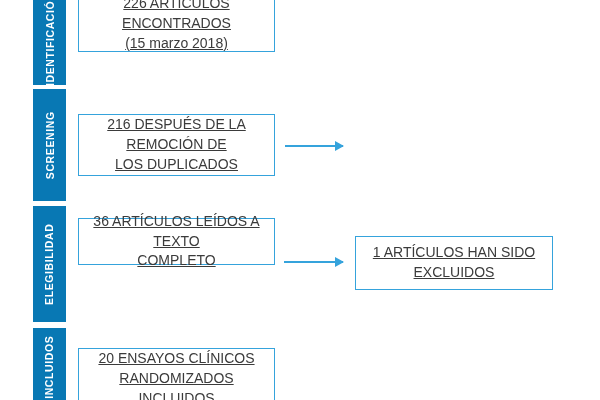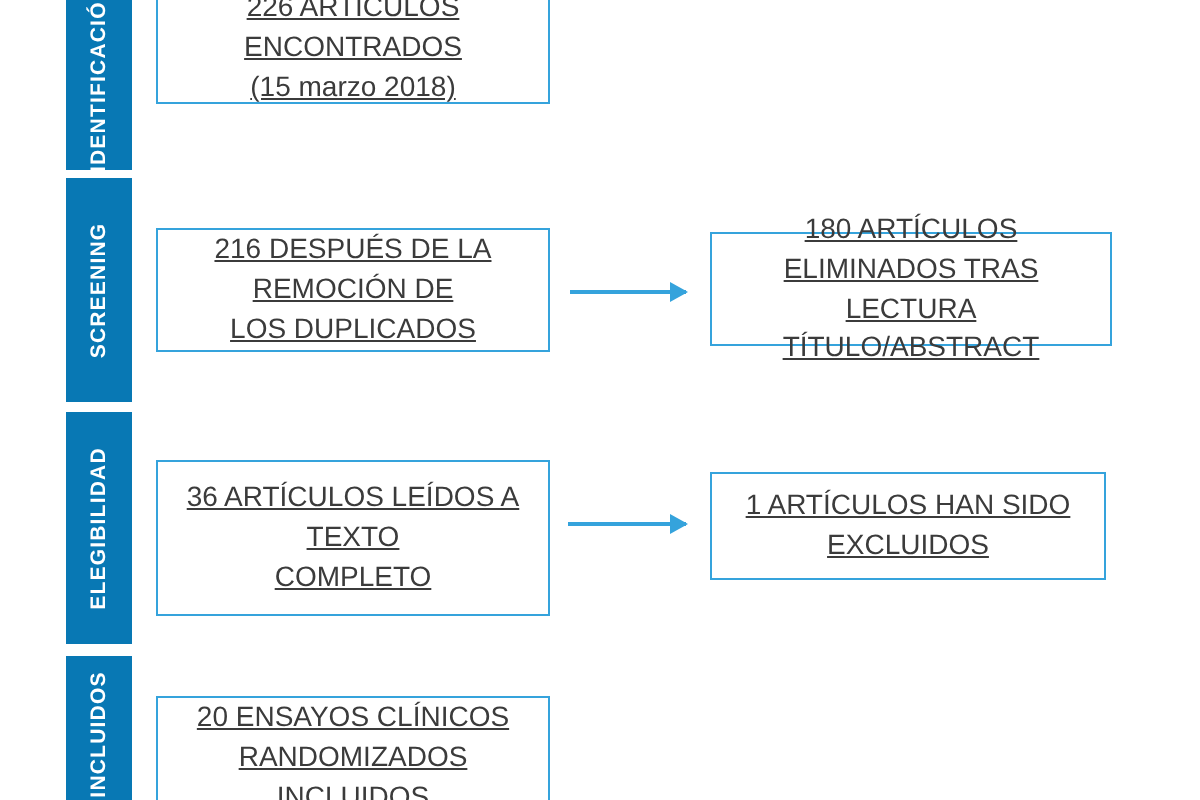--- a/index.html
+++ b/index.html
@@ -101,26 +101,22 @@
 (15 marzo 2018)</span>
   </div>
 
   <div class="flow-box" style="left:78px; top:114px; width:197px; height:62px;">
     <span class="box-text">216 DESPUÉS DE LA REMOCIÓN DE
 LOS DUPLICADOS</span>
   </div>
 
   <div class="arrow" style="left:285px; top:145px; width:58px;"></div>
 
-  <div class="flow-box" style="left:355px; top:116px; width:201px; height:57px;">
-    <span class="box-text">180 ARTÍCULOS ELIMINADOS TRAS
-LECTURA TÍTULO/ABSTRACT</span>
-  </div>
 
-  <div class="flow-box" style="left:78px; top:230px; width:197px; height:78px;">
+  <div class="flow-box" style="left:78px; top:218px; width:197px; height:47px;">
     <span class="box-text">36 ARTÍCULOS LEÍDOS A TEXTO
 COMPLETO</span>
   </div>
 
   <div class="arrow" style="left:284px; top:261px; width:59px;"></div>
 
   <div class="flow-box" style="left:355px; top:236px; width:198px; height:54px;">
     <span class="box-text">1 ARTÍCULOS HAN SIDO
 EXCLUIDOS</span>
   </div>

